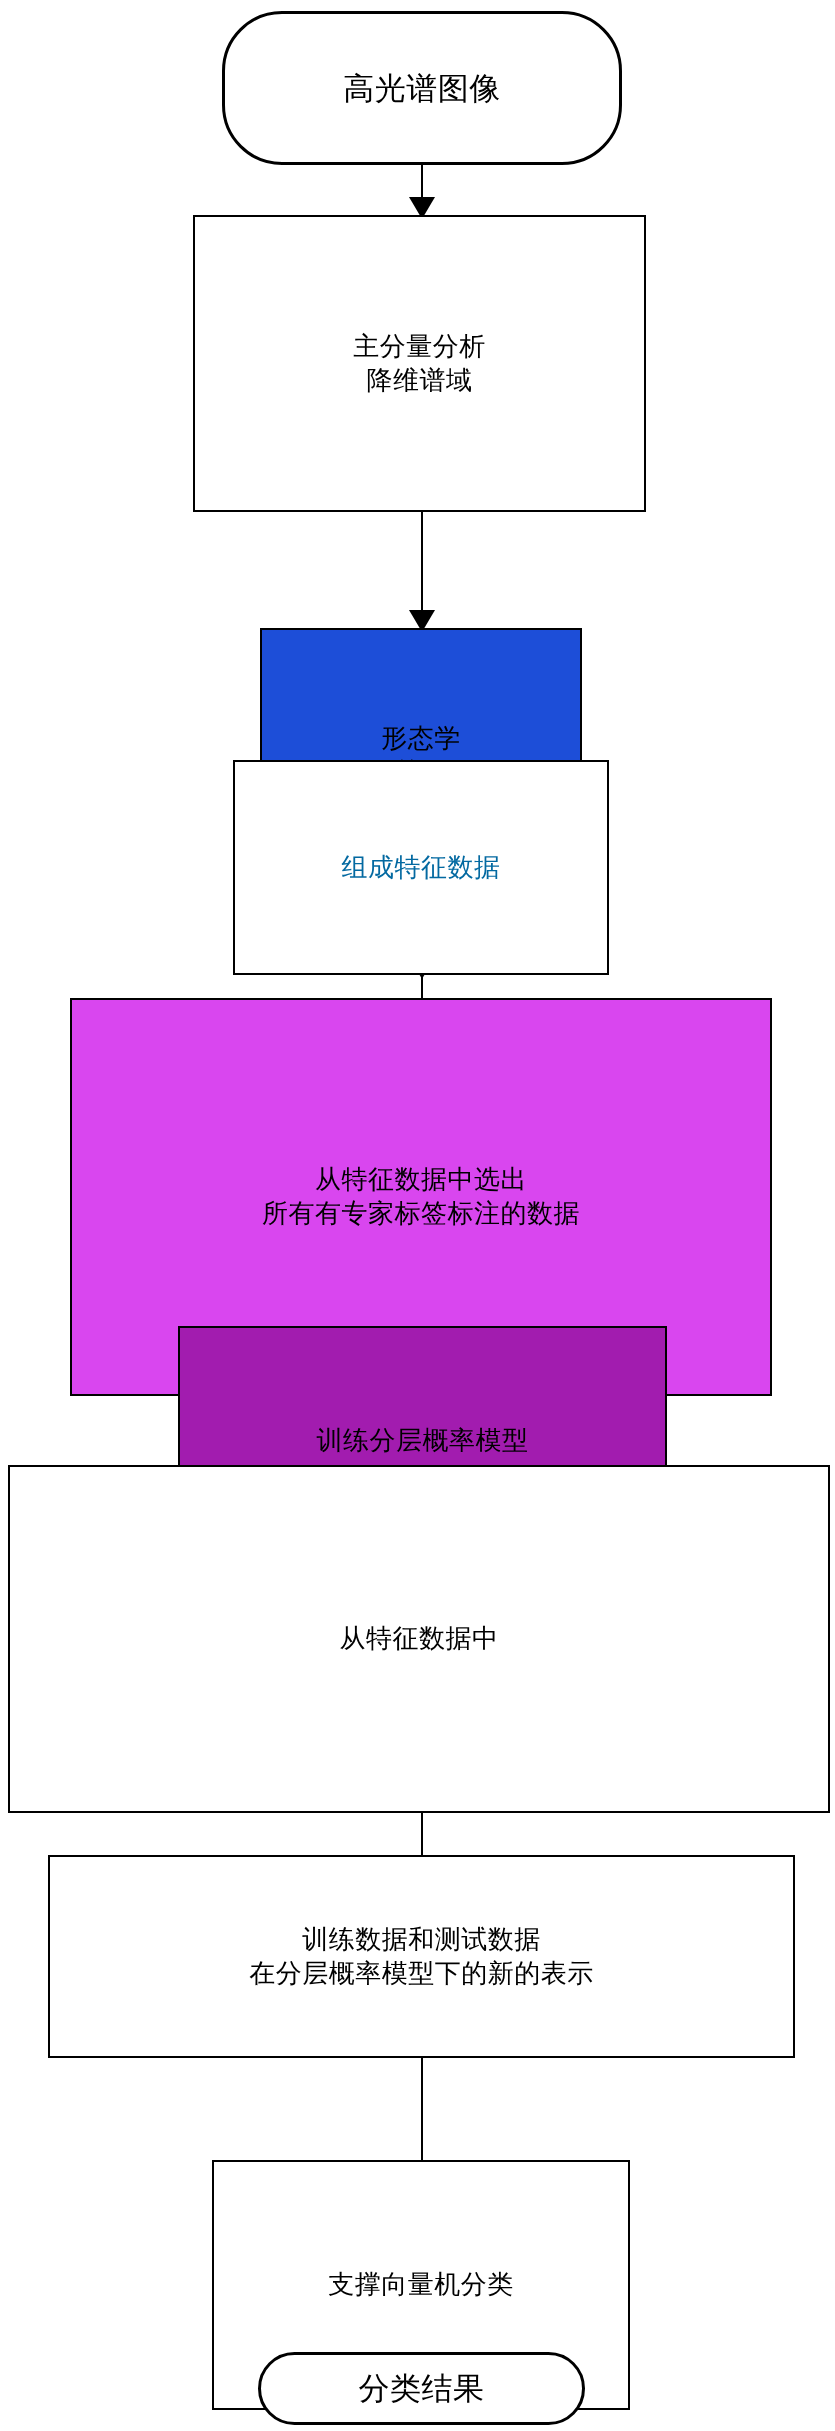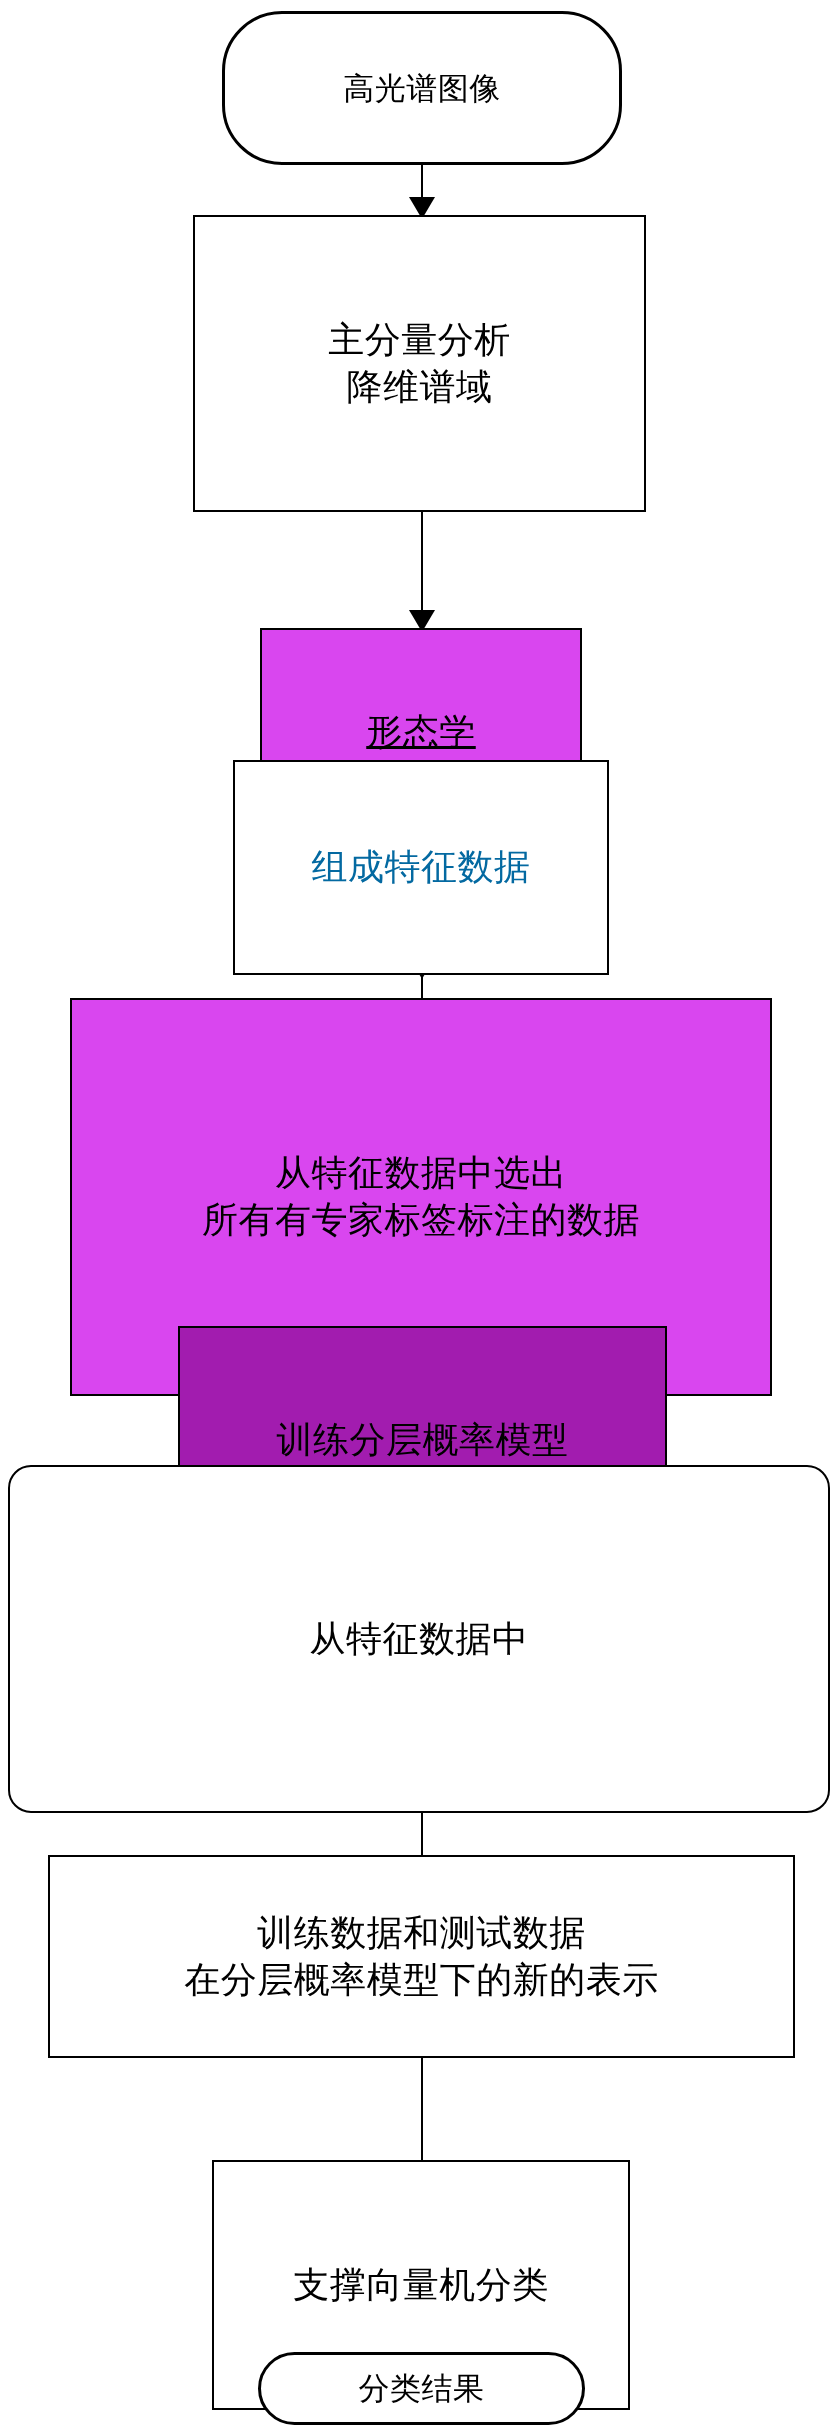--- a/index.html
+++ b/index.html
@@ -40,21 +40,21 @@
     border-radius: 60px;
     border-width: 3px;
   }
   .node .line {
     display: block;
     white-space: nowrap;
     line-height: 1.30;
     letter-spacing: 0.5px;
   }
   .n-font-lg .line { font-size: 31px; text-align: center; }
-  .n-font-md .line { font-size: 36px; }
+  .n-font-md .line { font-size: 26px; }
 </style>
 </head>
 <body>
 
 <div id="flowchart-canvas">
   <svg id="flow-svg" viewBox="0 0 835 2431" xmlns="http://www.w3.org/2000/svg" aria-hidden="true">
       <g>
         <line x1="422" y1="165" x2="422" y2="197" stroke="#000000" stroke-width="2"></line>
         <polygon points="409,197 435,197 422,219" fill="#000000"></polygon>
       </g>
@@ -92,35 +92,35 @@
       </g>
     </svg>
   <div id="node-layer">
       <div class="node terminal n-font-lg" style="left: 222px; top: 11px; width: 400px; height: 154px; border-color: rgb(0, 0, 0); background: rgb(255, 255, 255); color: rgb(0, 0, 0);">
         <span class="line">高光谱图像</span>
       </div>
       <div class="node n-font-md" style="left: 193px; top: 215px; width: 453px; height: 297px; border-color: rgb(0, 0, 0); background: rgb(255, 255, 255); color: rgb(0, 0, 0);">
         <span class="line">主分量分析</span>
         <span class="line">降维谱域</span>
       </div>
-      <div class="node n-font-md" style="left: 260px; top: 628px; width: 322px; height: 256px; border-color: rgb(0, 0, 0); background: #d946ef; color: rgb(0, 0, 0); text-decoration: underline;">
+      <div class="node n-font-md" style="left: 260px; top: 628px; width: 322px; height: 256px; border-color: rgb(0, 0, 0); background: #1d4ed8; color: rgb(0, 0, 0);">
         <span class="line">形态学</span>
         <span class="line">开关操作</span>
       </div>
       <div class="node n-font-md" style="left: 233px; top: 760px; width: 376px; height: 215px; border-color: rgb(0, 0, 0); background: rgb(255, 255, 255); color: #0369a1;">
         <span class="line">组成特征数据</span>
       </div>
       <div class="node n-font-md" style="left: 70px; top: 998px; width: 702px; height: 398px; border-color: rgb(0, 0, 0); background: #d946ef; color: rgb(0, 0, 0);">
         <span class="line">从特征数据中选出</span>
         <span class="line">所有有专家标签标注的数据</span>
       </div>
       <div class="node n-font-md" style="left: 178px; top: 1326px; width: 489px; height: 229px; border-color: rgb(0, 0, 0); background: #a21caf; color: rgb(0, 0, 0);">
         <span class="line">训练分层概率模型</span>
       </div>
-      <div class="node n-font-md" style="left: 8px; top: 1465px; width: 822px; height: 348px; border-color: rgb(0, 0, 0); background: rgb(255, 255, 255); color: rgb(0, 0, 0); border-radius: 23px;">
+      <div class="node n-font-md" style="left: 8px; top: 1465px; width: 822px; height: 348px; border-color: rgb(0, 0, 0); background: rgb(255, 255, 255); color: rgb(0, 0, 0);">
         <span class="line">从特征数据中</span>
       </div>
       <div class="node n-font-md" style="left: 48px; top: 1855px; width: 747px; height: 203px; border-color: rgb(0, 0, 0); background: rgb(255, 255, 255); color: rgb(0, 0, 0);">
         <span class="line">训练数据和测试数据</span>
         <span class="line">在分层概率模型下的新的表示</span>
       </div>
       <div class="node n-font-md" style="left: 212px; top: 2160px; width: 418px; height: 250px; border-color: rgb(0, 0, 0); background: rgb(255, 255, 255); color: rgb(0, 0, 0);">
         <span class="line">支撑向量机分类</span>
       </div>
       <div class="node terminal n-font-lg" style="left: 258px; top: 2352px; width: 327px; height: 73px; border-color: rgb(0, 0, 0); background: rgb(255, 255, 255); color: rgb(0, 0, 0);">

